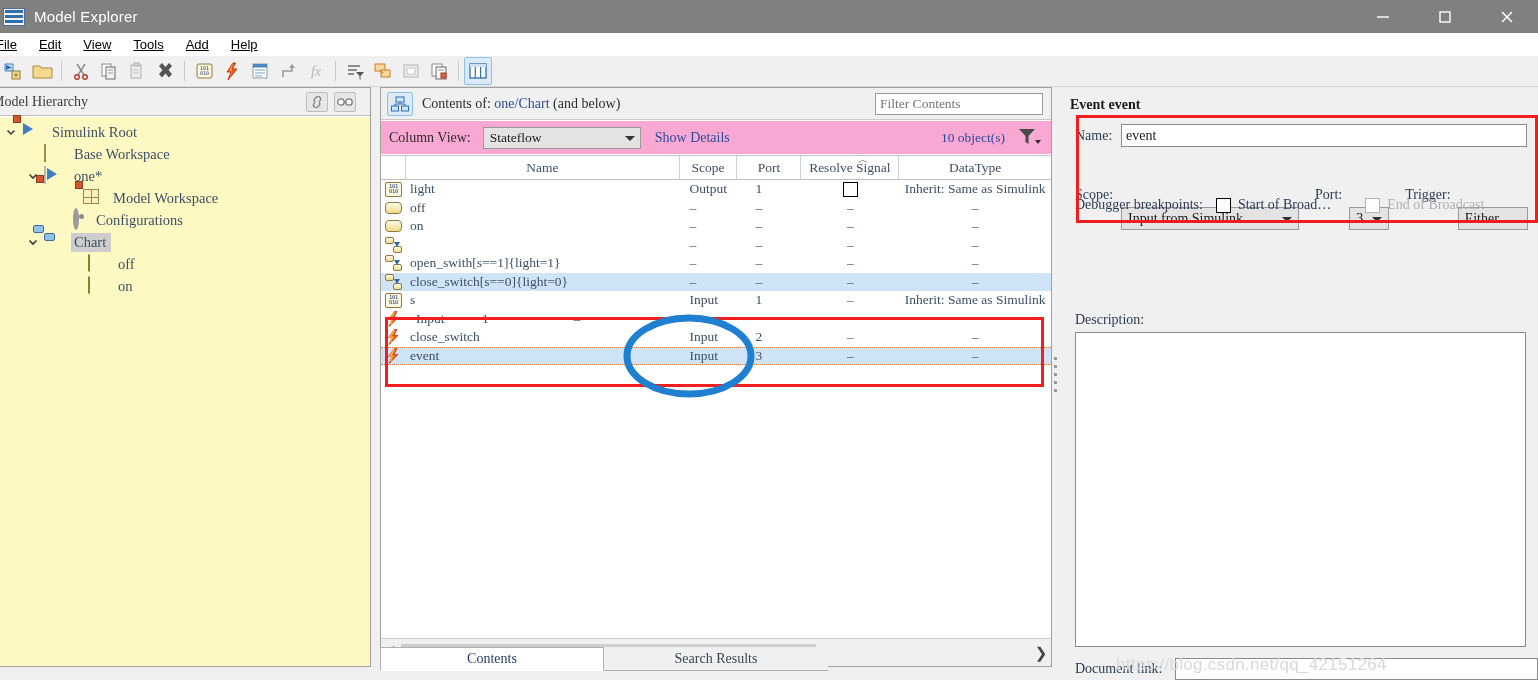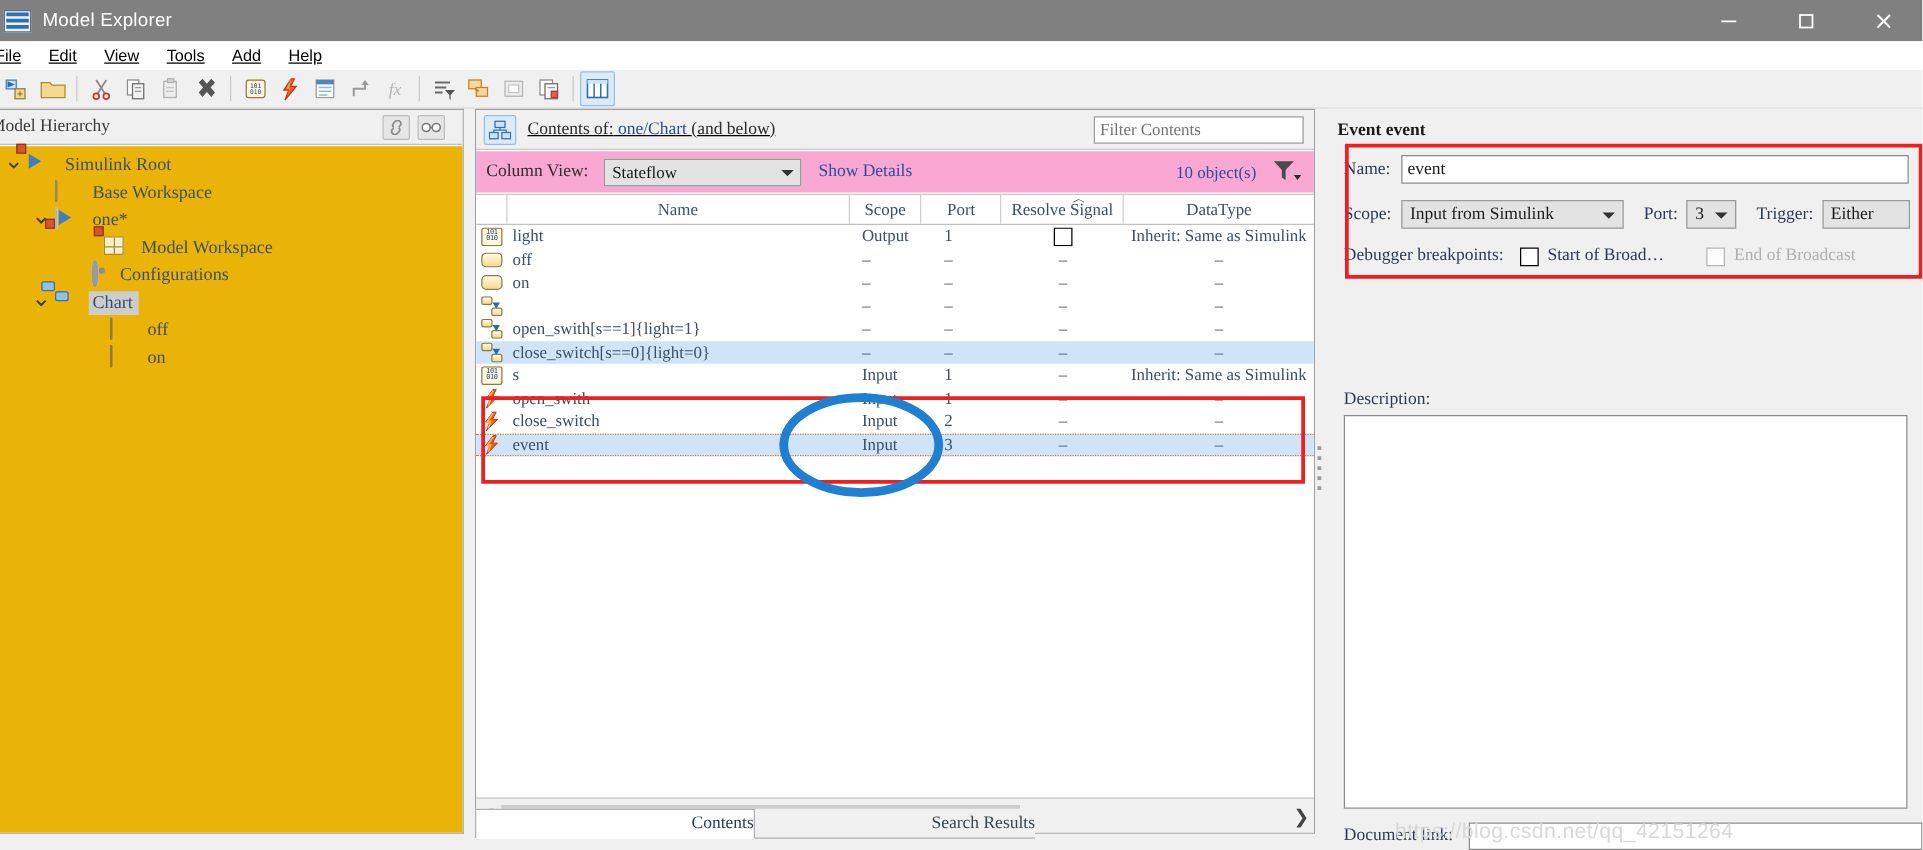--- a/index.html
+++ b/index.html
@@ -100,21 +100,21 @@
     font-family: "Liberation Serif", serif;
   }
   .left-header-icons { position: absolute; right: 14px; top: 4px; display: flex; gap: 6px; }
   .hdr-icon {
     width: 22px; height: 20px; background: #e6e6e6;
     border: 1px solid #bdbdbd; border-radius: 2px;
     display: flex; align-items: center; justify-content: center;
   }
   .tree {
     position: absolute; left: 0; top: 29px; right: 0; bottom: 0;
-    background: #eab308; padding-top: 4px;
+    background: #fef9c3; padding-top: 4px;
   }
   .tree-row {
     height: 22px; display: flex; align-items: center;
     font-size: 14.5px; color: #3d4f66;
     font-family: "Liberation Serif", serif; white-space: nowrap;
   }
   .tree-row.selected .tree-label { background: #cdcdcd; padding: 1px 5px 1px 3px; }
   .tw { width: 22px; flex: none; display: flex; align-items: center; justify-content: center; }
   .tree-ico { width: 20px; height: 18px; flex: none; margin-right: 7px; position: relative; }
   .tree-label { padding: 1px 3px; }
@@ -173,21 +173,21 @@
   }
 
   
   .center-pane {
     position: absolute; left: 380px; top: 0; width: 672px; height: 580px;
     background: #ffffff; border: 1px solid #a0a0a0;
   }
   .contents-header {
     position: absolute; left: 0; top: 0; right: 0; height: 32px;
     background: #f0f0f0; border-bottom: 1px solid #c8c8c8;
-    display: flex; align-items: center; padding: 0 6px; text-decoration: underline;
+    display: flex; align-items: center; padding: 0 6px;
   }
   .ch-icon {
     width: 26px; height: 24px; background: #dceaf7;
     border: 1px solid #8fc0e8; border-radius: 2px; flex: none;
     display: flex; align-items: center; justify-content: center;
   }
   .ch-text {
     font-size: 14px; color: #2d2d2d; margin-left: 9px;
     font-family: "Liberation Serif", serif;
   }
@@ -316,21 +316,21 @@
     position: absolute; left: 0; top: 0; height: 17px; background: #cdcdcd;
   }
 
   
   .tabs {
     position: absolute; left: 380px; top: 560px; width: 672px; height: 24px;
     display: flex; align-items: flex-end;
   }
   .tab {
     width: 224px; height: 24px; display: flex; align-items: center;
-    justify-content: flex-end; font-size: 14px; color: #37474f;
+    justify-content: center; font-size: 14px; color: #37474f;
     background: #f0f0f0; border-bottom: 1px solid #b0b0b0;
     font-family: "Liberation Serif", serif;
   }
   .tab.active {
     background: #ffffff; border: 1px solid #b0b0b0; border-bottom: 1px solid #ffffff;
     color: #1e3a5f;
   }
 
   
   .splitter {
@@ -356,21 +356,21 @@
   .rp-row { position: absolute; display: flex; align-items: center; }
   .rp-label { font-size: 14px; color: #2d3a56; font-family: "Liberation Serif", serif; }
   .txt-input {
     background: #ffffff; border: 1px solid #8a8a8a;
     font-family: "Liberation Serif", serif; font-size: 14px;
     color: #1a1a1a; padding: 0 4px; outline: none;
   }
   .sel-box {
     background: #e3e3e3; border: 1px solid #9a9a9a; position: relative;
     display: flex; align-items: center; padding-left: 6px;
-    font-size: 14px; color: #1a1a1a; font-family: "Liberation Serif", serif;
+    font-size: 14px; color: #1a1a1a; font-family: "Liberation Serif", serif; margin-top: 47px;
   }
   .sel-box .arrow {
     position: absolute; right: 6px; top: 50%; margin-top: -2px;
     width: 0; height: 0; border-left: 5px solid transparent;
     border-right: 5px solid transparent; border-top: 5px solid #333;
   }
   .cbox {
     width: 15px; height: 15px; border: 1px solid #000; background: #fff; flex: none;
   }
   .cbox.dis { border-color: #b4b4b4; background: #fdfdfd; }
@@ -784,21 +784,20 @@
         <span class="cell c-dtype">Inherit: Same as Simulink</span>
       </div>
 
       <div class="trow">
         <span class="cell c-ico">
           <svg class="ri-event" viewBox="0 0 17 16">
               <path d="M9.5 0.5 L3.5 8.5 L6.8 8.5 L4.2 15.5 L13 6.5 L9 6.5 L12 0.5 Z" fill="#f05a28" stroke="#c03d12" stroke-width="0.8"></path>
               <path d="M9.5 1.5 L5 8 L7.5 8 L5.6 13.5" fill="none" stroke="#fbb040" stroke-width="1.4"></path>
             </svg>
         </span>
-        <span class="cell c-name">open_swith</span>
         <span class="cell c-scope">Input</span>
         <span class="cell c-port">1</span>
         <span class="cell c-resolve">–</span>
         <span class="cell c-dtype">–</span>
       </div>
 
       <div class="trow">
         <span class="cell c-ico">
           <svg class="ri-event" viewBox="0 0 17 16">
               <path d="M9.5 0.5 L3.5 8.5 L6.8 8.5 L4.2 15.5 L13 6.5 L9 6.5 L12 0.5 Z" fill="#f05a28" stroke="#c03d12" stroke-width="0.8"></path>

